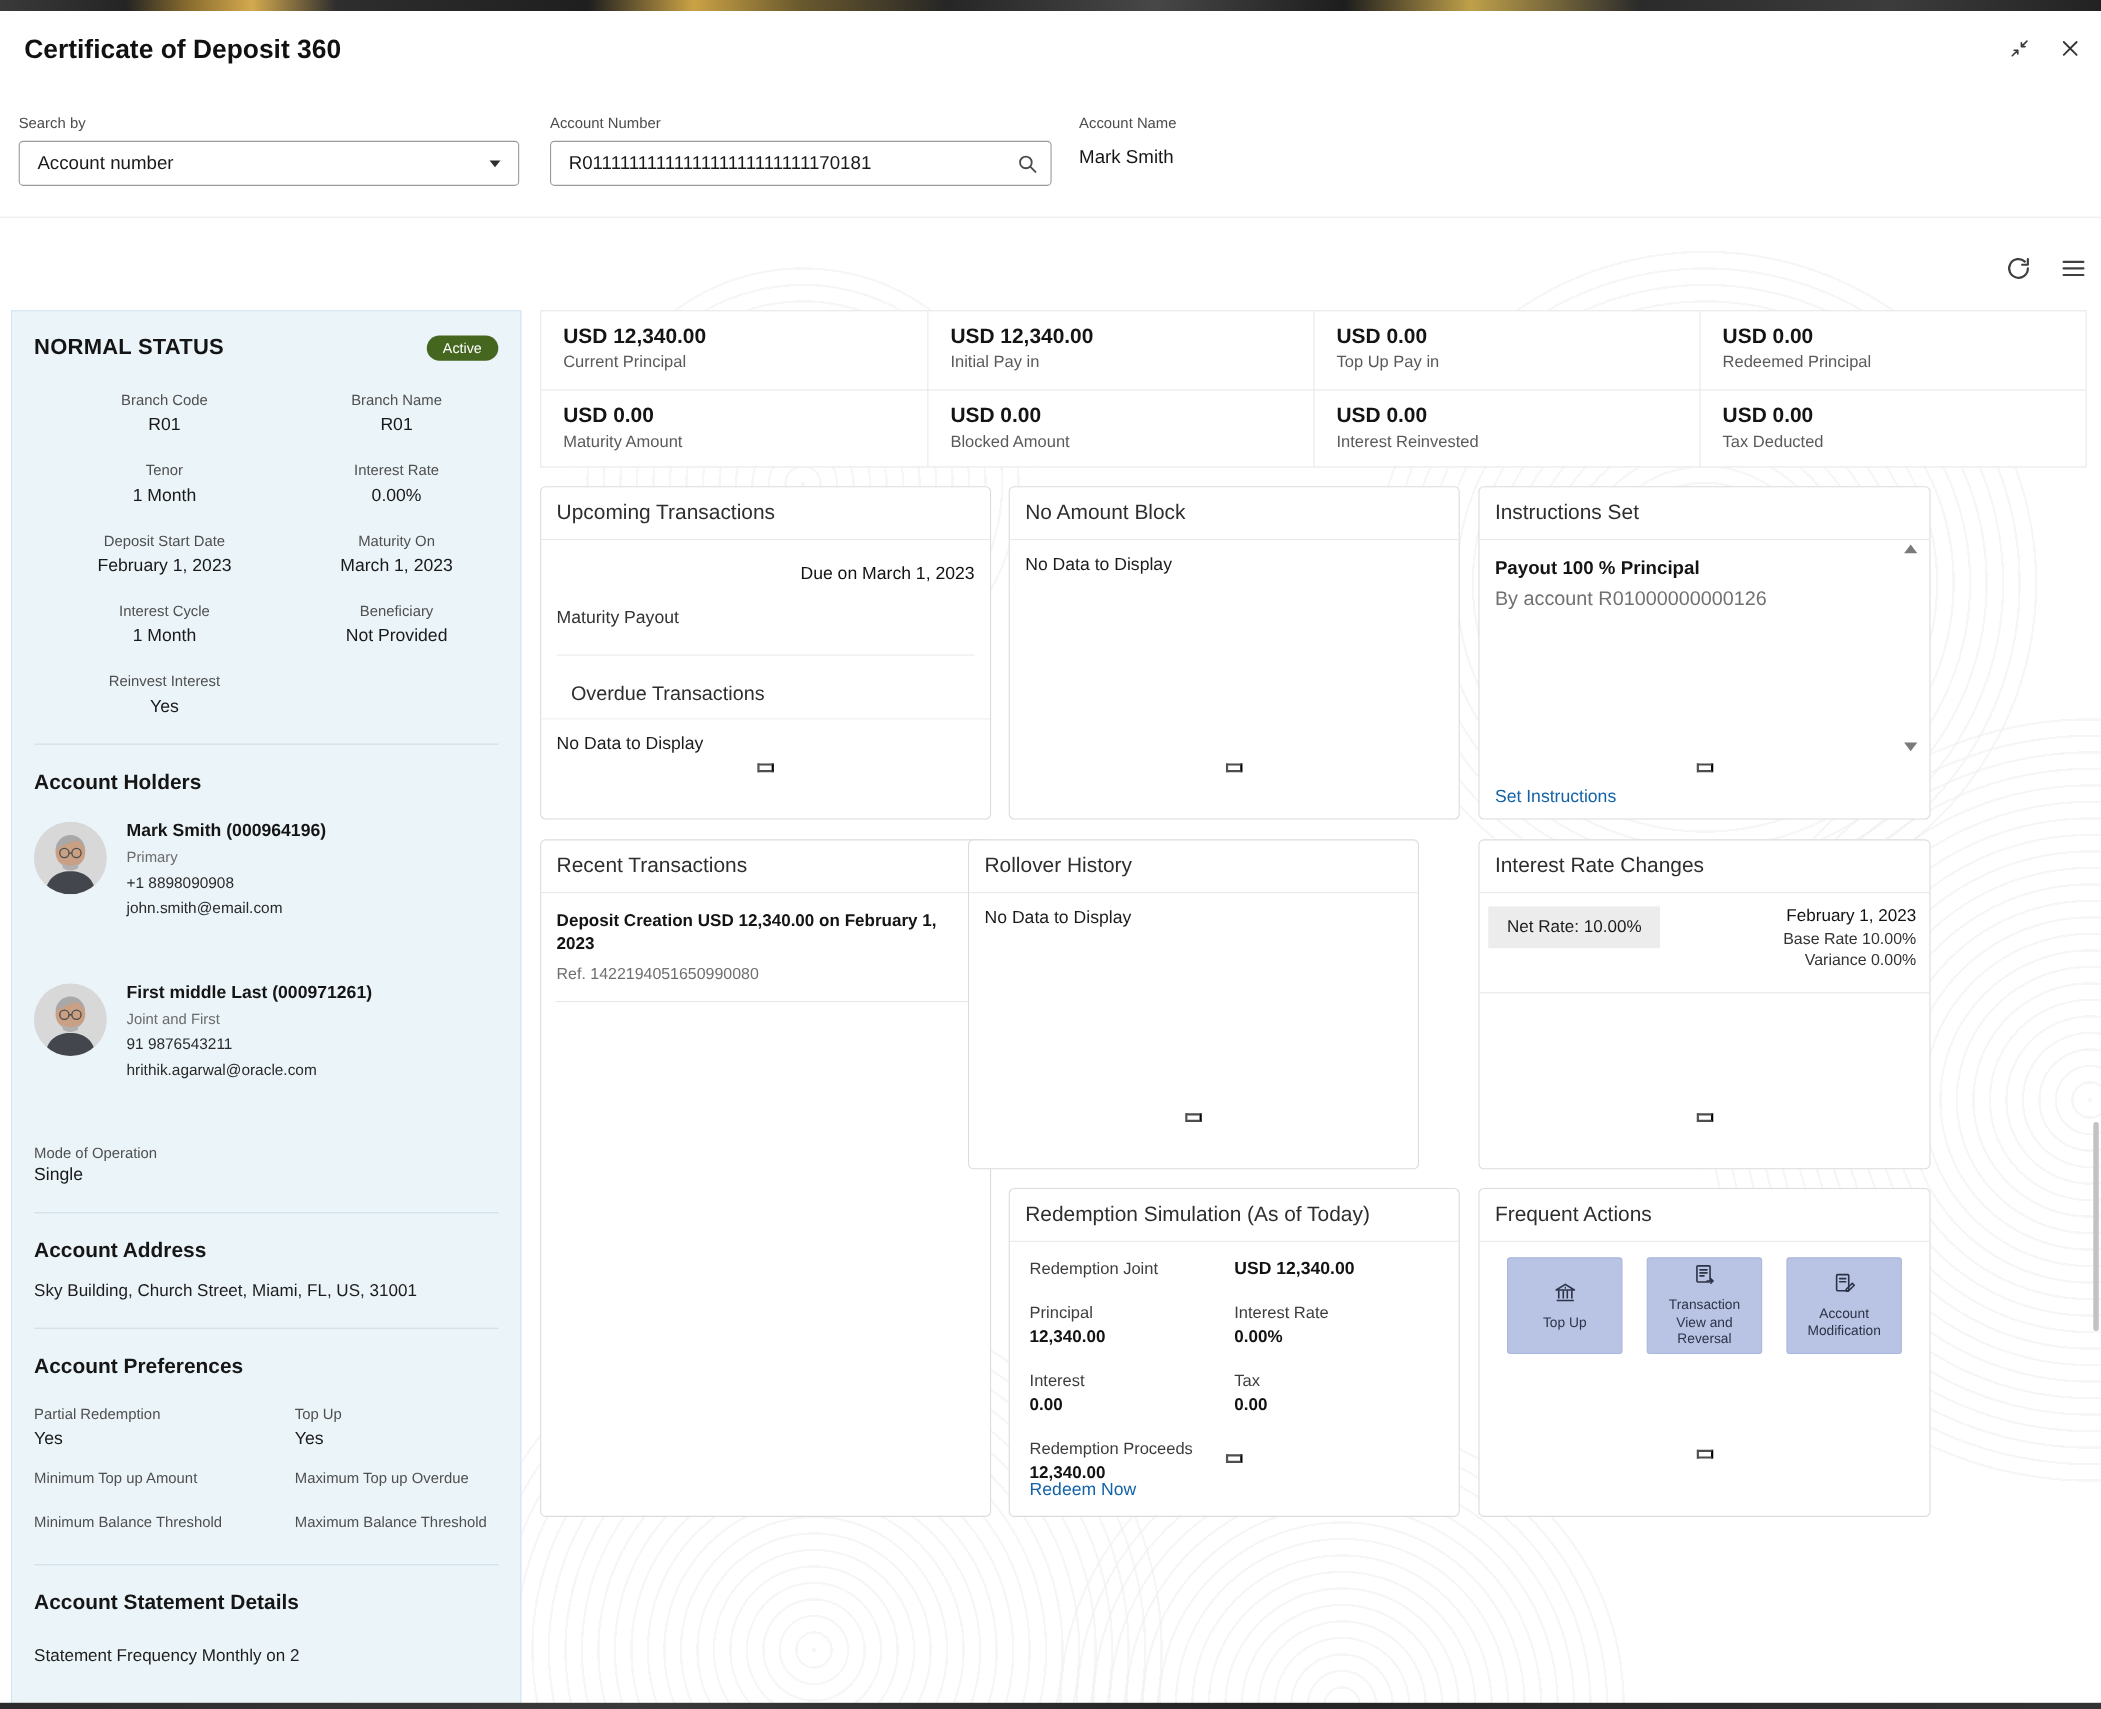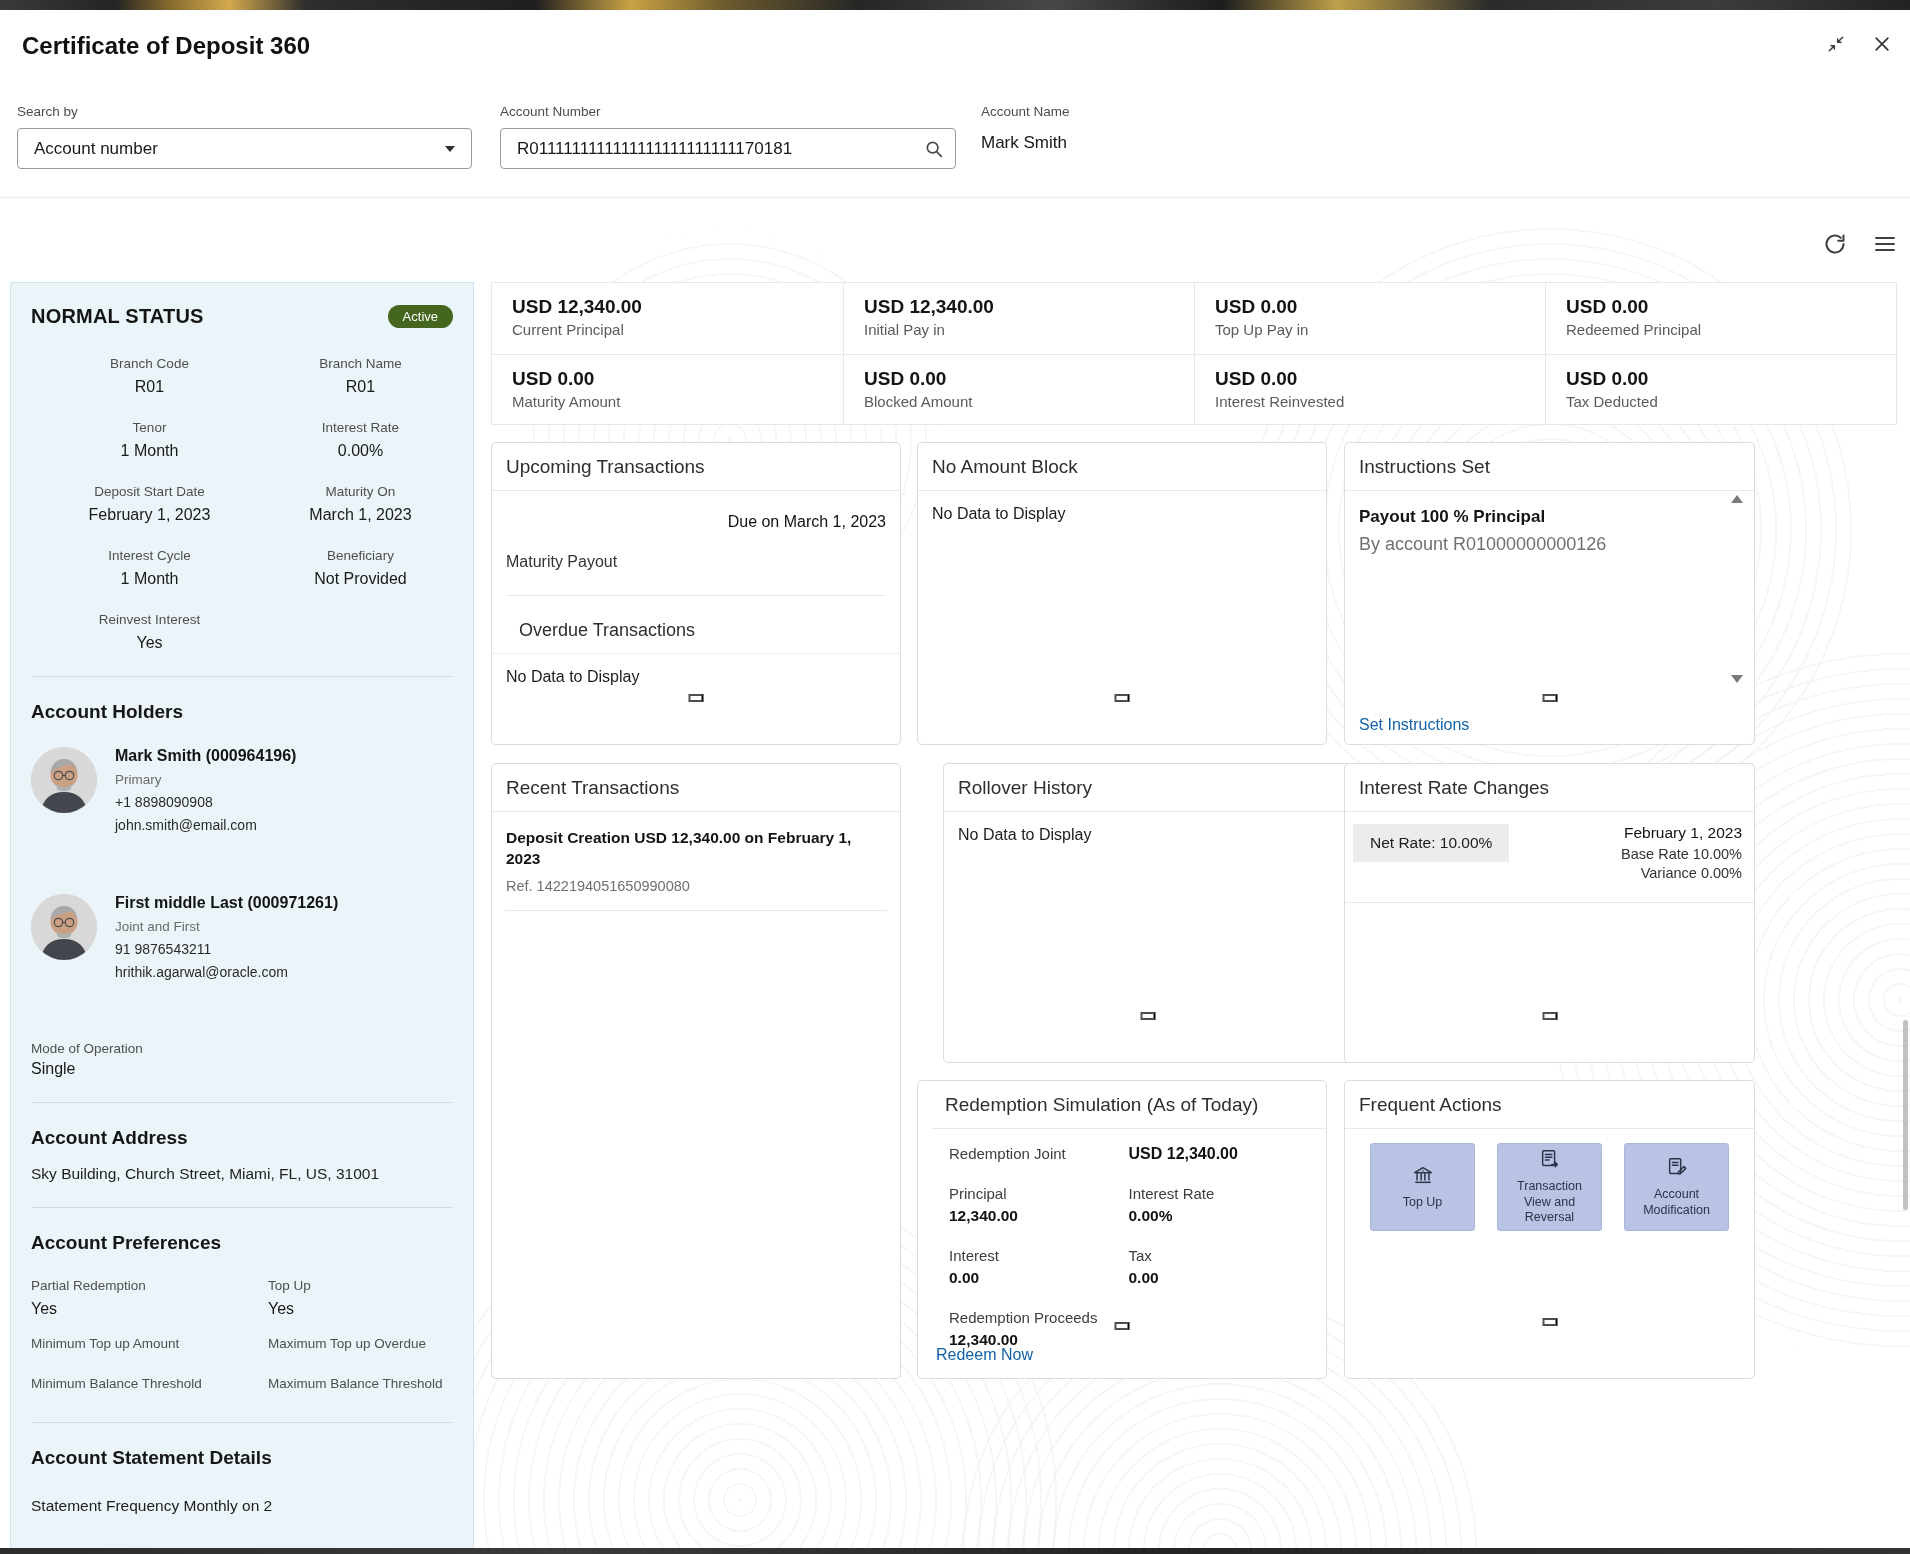--- a/index.html
+++ b/index.html
@@ -80,23 +80,23 @@
   .card-title { padding:13px 14px 12px; font-size:19px; color:#2e2e2e; border-bottom:1px solid #e9e9e9; }
   .card-handle { position:absolute; left:50%; transform:translateX(-50%); width:15px; height:8px; border-top:2px solid #4d4d4d; border-bottom:2px solid #4d4d4d; background:none; cursor:grab; padding:0; }
   .hb42 { bottom:42px; } .hb48 { bottom:48px; } .hb52 { bottom:52px; }
   .no-data { font-size:16px; color:#1c1c1c; padding:14px; }
   .link { background:none; border:none; color:#1262a8; font-size:16px; font-family:"Liberation Sans",sans-serif; cursor:pointer; padding:0; }
 
   .c-upcoming   { left:491px;  top:442px;  width:410px; height:303px; }
   .c-noblock    { left:917px;  top:442px;  width:410px; height:303px; }
   .c-instr      { left:1344px; top:442px;  width:411px; height:303px; }
   .c-recent     { left:491px;  top:763px;  width:410px; height:616px; }
-  .c-rollover   { left:943px;  top:763px;  width:410px; height:300px; }
+  .c-rollover   { left:880px;  top:763px;  width:410px; height:300px; }
   .c-interest   { left:1344px; top:763px;  width:411px; height:300px; }
-  .c-redeem     { left:917px;  top:1080px; width:410px; height:299px;padding-left:13px; }
+  .c-redeem     { left:917px;  top:1080px; width:410px; height:299px; }
   .c-frequent   { left:1344px; top:1080px; width:411px; height:299px; }
 
   .upc-row { display:flex; justify-content:space-between; padding:22px 14px 0; font-size:16px; }
   .upc-row .l { color:#333;margin-top:40px; } .upc-row .r { color:#121212; }
   .upc-div { border:none; border-top:1px solid #e9e9e9; margin:24px 14px 0; }
   .upc-sub { font-size:18px; color:#2e2e2e; padding:24px 14px 12px 27px; border-bottom:1px solid #eee; margin-right:0; }
 
   .instr-body { position:relative; padding:16px 30px 0 14px; }
   .instr-t { font-size:17px; font-weight:bold; color:#141414; }
   .instr-s { font-size:18px; color:#707070; margin-top:7px; }

